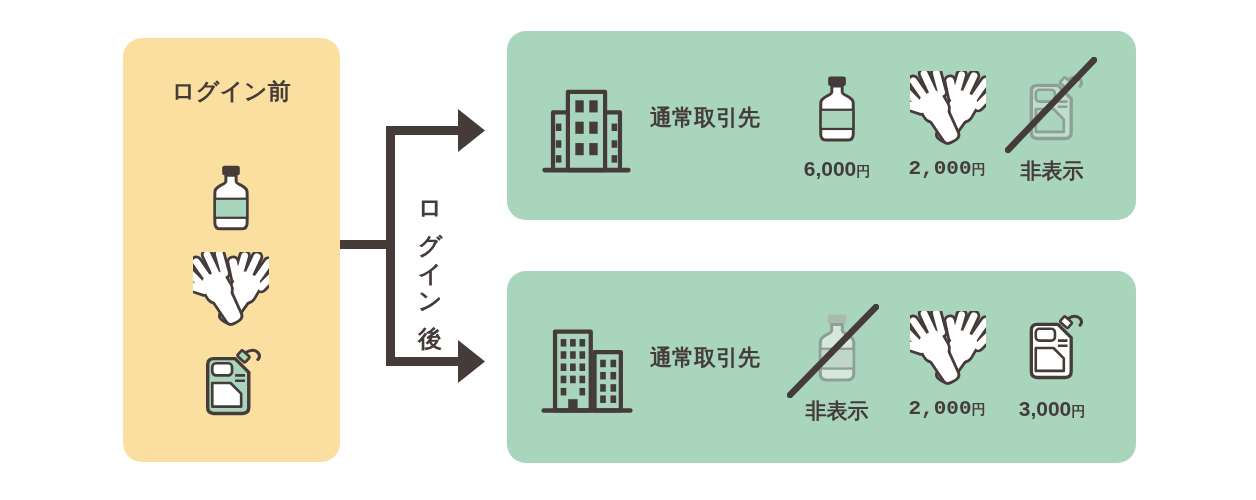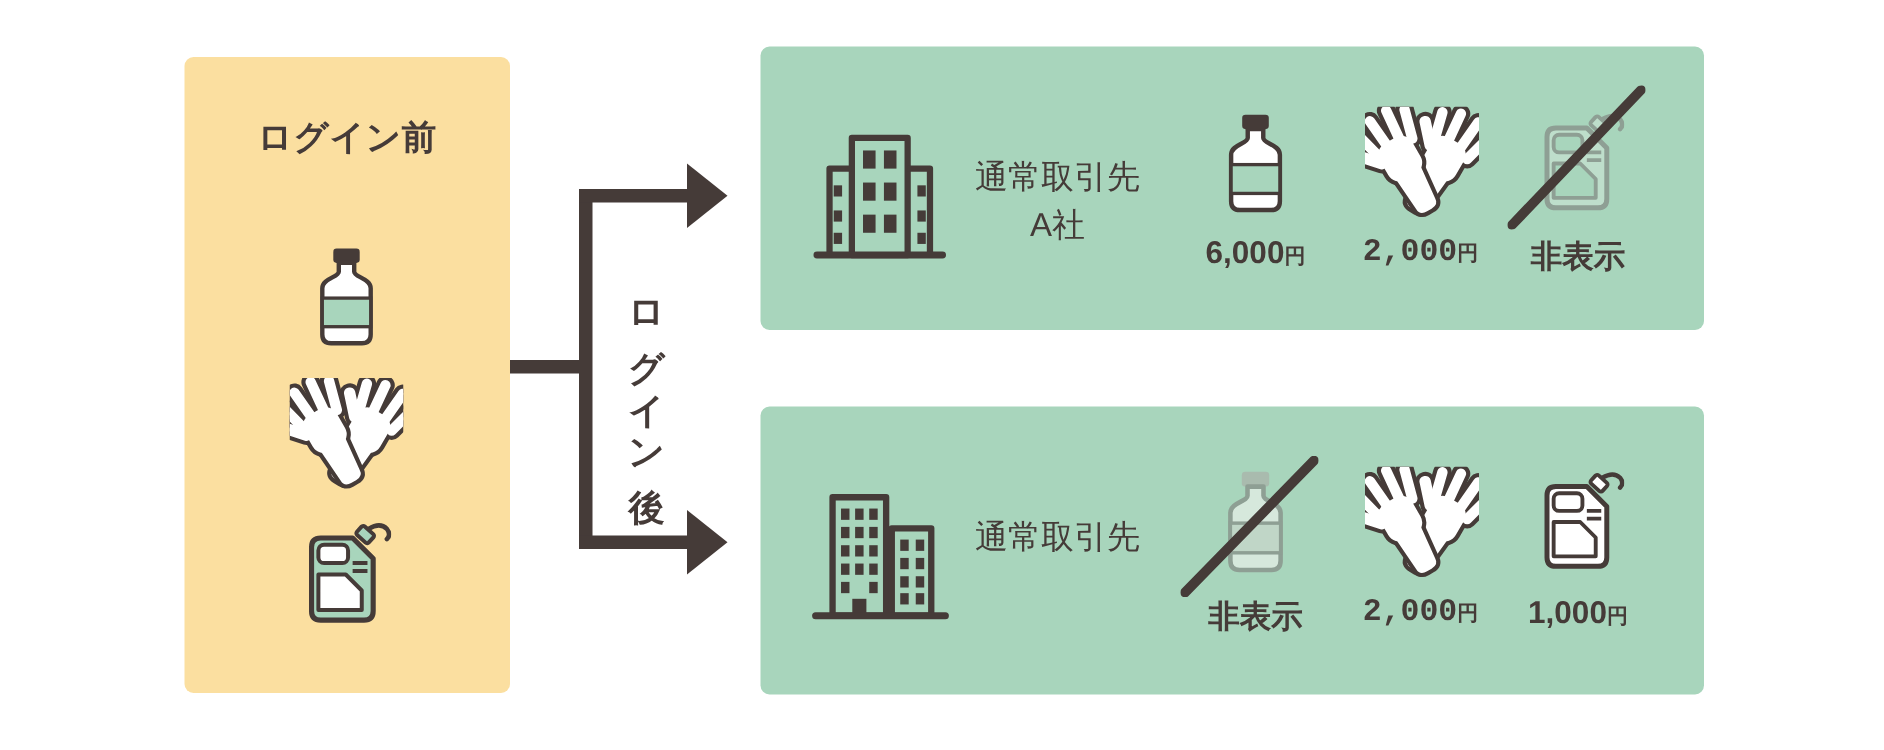--- a/index.html
+++ b/index.html
@@ -1,42 +1,42 @@
 <!DOCTYPE html>
 <html><head>
 <meta charset="utf-8">
 <style>
   html,body { margin:0; padding:0; background:#ffffff; }
   .canvas {
     position:relative; width:1256px; height:500px; background:#ffffff;
     font-family:"Liberation Sans","DejaVu Sans",sans-serif; overflow:hidden;
     color:#453B38;
   }
-  .panel { position:absolute; border-radius:6px; }
+  .panel { position:absolute; border-radius:19px; }
   .panel-yellow { left:123px; top:38px; width:217px; height:424px; background:#FBDFA0; }
   .panel-green  { left:507px; width:629px; background:#A8D5BC; }
   .panel-a { top:31px;  height:189px; }
   .panel-b { top:271px; height:192px; }
 
   .pre-title {
     position:absolute; top:38px; left:0; width:100%;
     text-align:center; font-weight:bold; font-size:23px; line-height:31px;
     color:#453B38; letter-spacing:0.5px;
   }
   .abs { position:absolute; }
 
   
   .v-dark        { --line:#453B38; --cap:#453B38; --fill:#ffffff; --accent:#A8D5BC; --body:#ffffff; }
   .v-can-green   { --line:#453B38; --cap:#453B38; --fill:#ffffff; --accent:#A8D5BC; --body:#A8D5BC; }
   .v-bottle-ghost{ --line:#8E9F94; --cap:#A9BBAE; --fill:#D6E8DC; --accent:#C0D6C7; --body:#D6E8DC; }
   .v-can-ghost   { --line:#8E9F94; --cap:#8E9F94; --fill:#A8D5BC; --accent:#A8D5BC; --body:#BEDECB; }
 
   .partner-name {
     position:absolute; left:126px; top:71px; width:144px;
-    text-align:center; font-weight:normal; font-size:22px; line-height:32px;
+    text-align:center; font-weight:bold; font-size:22px; line-height:32px;
     color:#453B38;
   }
   .price {
     position:absolute; top:126px; width:110px; text-align:center;
     font-weight:bold; font-size:21px; color:#453B38; white-space:nowrap;
   }
   .price .unit { font-size:14px; font-weight:bold; }
   .col1 { left:275px; } .col2 { left:385px;font-family:Liberation Mono, monospace; } .col3 { left:490px; }
 
   .connector-label {
@@ -136,21 +136,20 @@
           <rect x="17" y="56" width="6" height="8"></rect>
           <rect x="17" y="72" width="6" height="8"></rect>
         <rect x="77" y="38" width="6" height="8"></rect>
           <rect x="77" y="56" width="6" height="8"></rect>
           <rect x="77" y="72" width="6" height="8"></rect>
       </g>
       <path d="M5 88 H95" stroke="#453B38" stroke-width="5" stroke-linecap="round"></path>
     </svg>
     <div class="partner-name">
       <div>通常取引先</div>
-      <div>A社</div>
     </div>
 
     <svg class="abs v-dark" style="left:307px;top:44px" width="46" height="68" viewBox="0 0 60 92">
         <use href="#sym-bottle" xlink:href="#sym-bottle"></use>
       </svg>
     <div class="price col1"><span>6,000</span><span class="unit">円</span></div>
 
     <svg class="abs v-dark" style="left:403px;top:40px" width="76" height="76" viewBox="0 0 110 110">
         <use href="#sym-gloves" xlink:href="#sym-gloves"></use>
       </svg>
@@ -211,16 +210,16 @@
     <div class="price col1"><span>非表示</span><span class="unit"></span></div>
 
     <svg class="abs v-dark" style="left:403px;top:40px" width="76" height="76" viewBox="0 0 110 110">
         <use href="#sym-gloves" xlink:href="#sym-gloves"></use>
       </svg>
     <div class="price col2"><span>2,000</span><span class="unit">円</span></div>
 
     <svg class="abs v-dark" style="left:514px;top:42px" width="62" height="70" viewBox="0 0 84 92">
         <use href="#sym-jerrycan" xlink:href="#sym-jerrycan"></use>
       </svg>
-    <div class="price col3"><span>1,000</span><span class="unit">円</span></div>
+    <div class="price col3"><span>3,000</span><span class="unit">円</span></div>
   </div>
 
 </div>
 
 </body></html>

